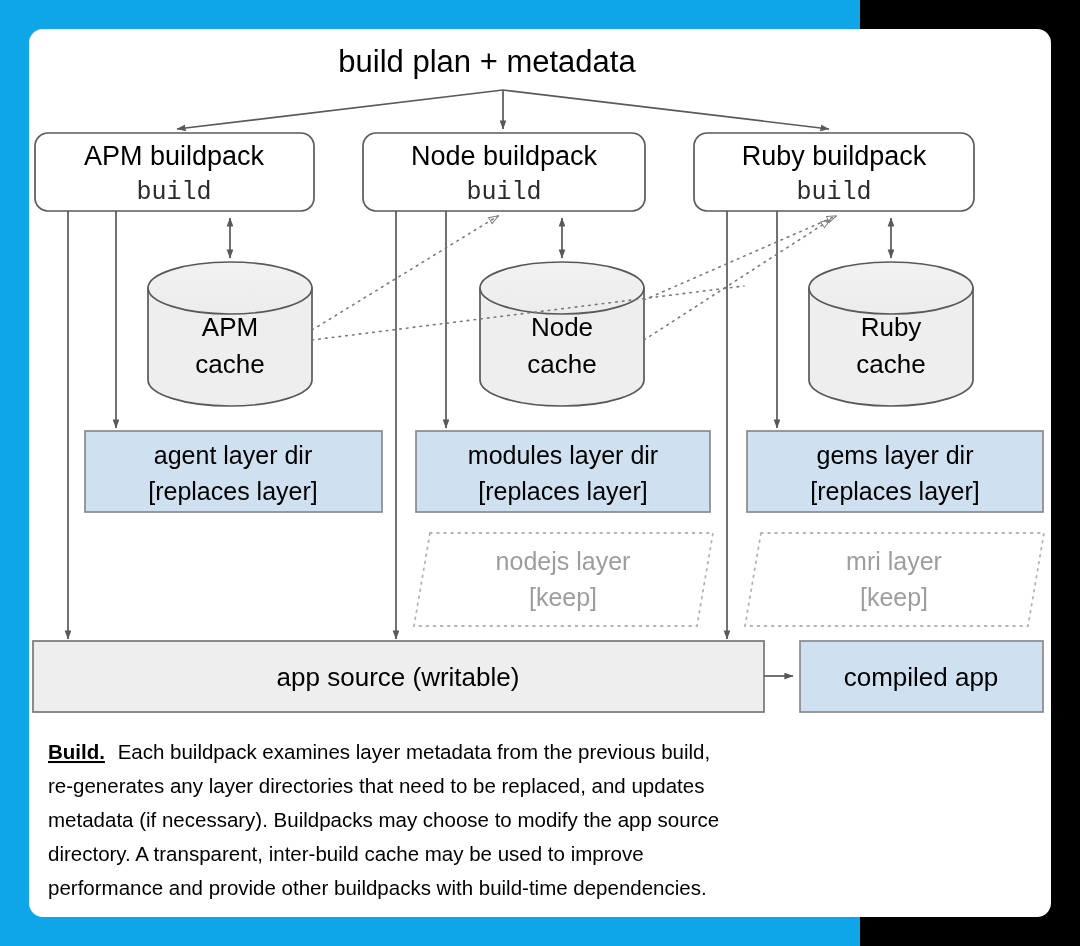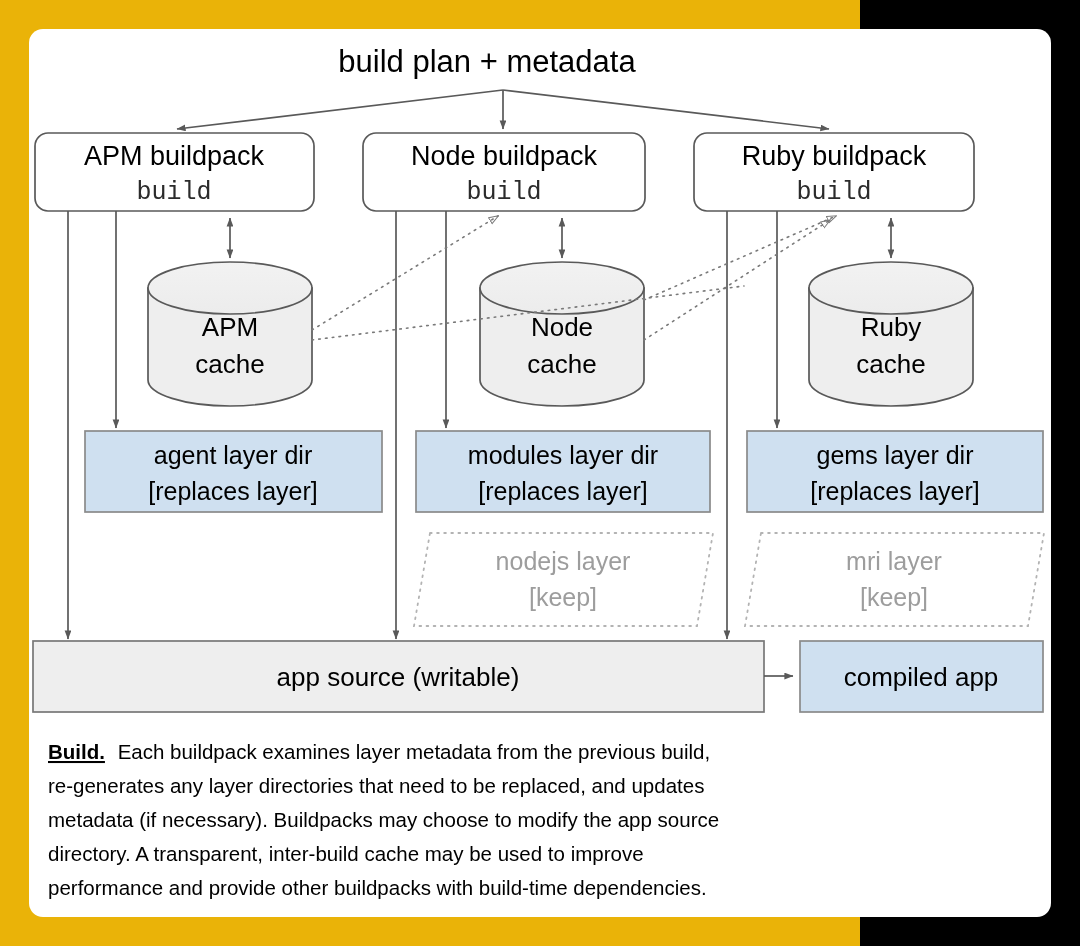--- a/index.html
+++ b/index.html
@@ -1,17 +1,17 @@
 <!DOCTYPE html>
 <html><head>
 <meta charset="utf-8">
 <style>
   html,body{margin:0;padding:0;background:#000;}
   body{width:1080px;height:946px;font-family:"Liberation Sans",sans-serif;overflow:hidden;}
-  #page{position:relative;width:860px;height:946px;background:#eab308;}
+  #page{position:relative;width:860px;height:946px;background:#0ea5e9;}
   #panel{position:absolute;left:29px;top:29px;width:1022px;height:888px;background:#fff;border-radius:14px;}
   svg#diagram{position:absolute;left:0;top:0;width:1080px;height:946px;}
   .dtext{font-family:"Liberation Sans",sans-serif;fill:#000;}
   .mono{font-family:"Liberation Mono",monospace;fill:#2b2b2b;}
   .ghost{fill:#9d9d9d;}
   .cap{font-size:20.5px;fill:#000;}
 </style>
 </head>
 <body>
 

